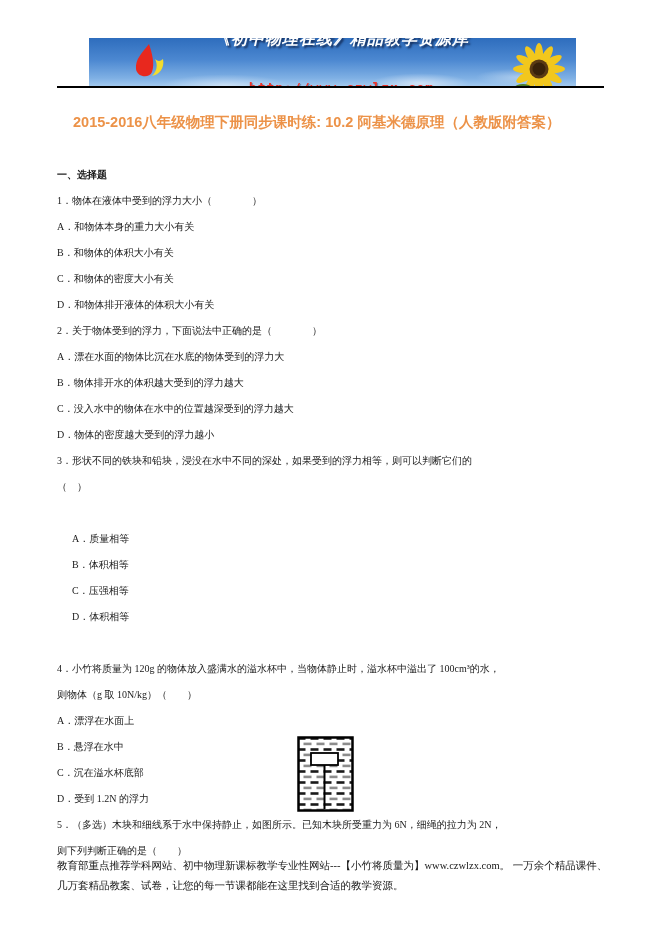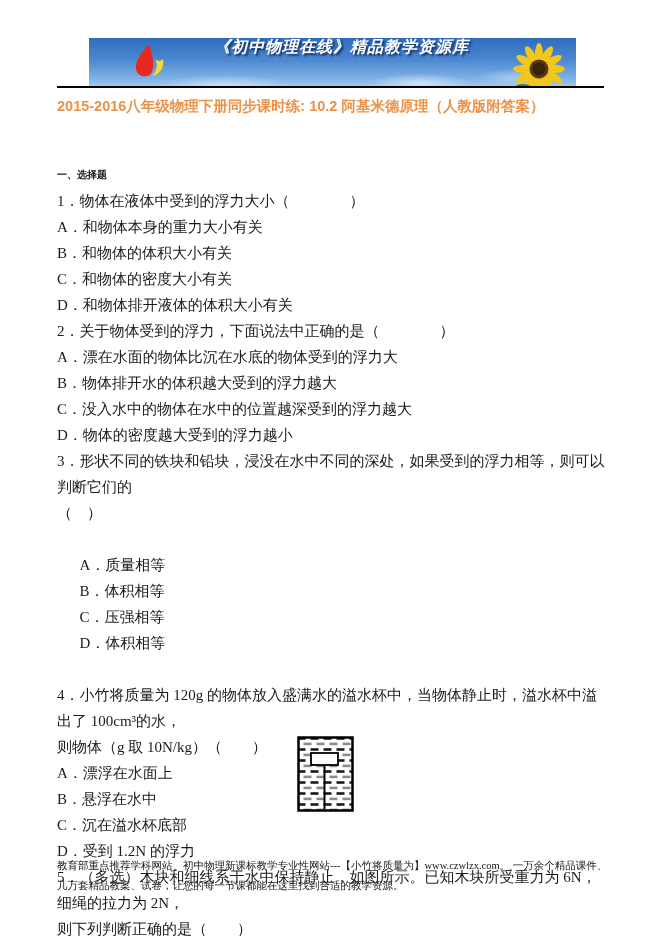--- a/index.html
+++ b/index.html
@@ -17,21 +17,21 @@
     position:absolute;left:89px;top:38px;width:487px;height:49px;
     background:
       radial-gradient(70px 14px at 68% 92%, rgba(255,255,255,.55), transparent 70%),
       radial-gradient(90px 16px at 28% 97%, rgba(255,255,255,.45), transparent 70%),
       radial-gradient(60px 12px at 88% 80%, rgba(255,255,255,.35), transparent 70%),
       linear-gradient(180deg,#2e6dbd 0%,#4c88d1 45%,#7fb0e4 82%,#a6ccf0 100%);
     overflow:hidden;
   }
   .banner-logo{position:absolute;left:36px;top:3px;width:44px;height:44px;}
   .banner-text{
-    position:absolute;left:0;top:8px;width:100%;height:100%;
+    position:absolute;left:0;top:0;width:100%;height:100%;
     display:flex;flex-direction:column;align-items:center;justify-content:center;
     padding-left:18px;box-sizing:border-box;
   }
   .banner-site-name{
     font-family:"Liberation Sans", sans-serif;
     font-weight:bold;font-style:italic;
     font-size:16px;line-height:18px;color:#ffffff;
     text-shadow:2px 2px 2px rgba(15,35,75,.85);
     letter-spacing:1px;white-space:nowrap;
   }
@@ -45,32 +45,32 @@
   }
   .banner-sunflower{position:absolute;right:6px;bottom:-8px;width:62px;height:52px;}
 
   .header-divider{
     position:absolute;left:57px;top:86px;width:547px;height:2px;
     background:#000000;
   }
 
   
   .doc-title{
-    position:absolute;left:57px;top:94px;width:560px;margin:0;
+    position:absolute;left:57px;top:94px;width:560px;margin:16px;
     font-family:"Liberation Sans", sans-serif;
     font-size:14.5px;font-weight:bold;line-height:24px;
     color:#ec9248;white-space:nowrap;
   }
 
   
   .body-block{
     position:absolute;left:57px;top:162px;width:548px;
   }
   .line{
-    margin:0;font-size:15px;line-height:26px;white-space:pre-wrap;
+    margin:0;font-size:10px;line-height:26px;white-space:pre-wrap;
   }
   .section-heading{
     font-family:"Liberation Sans", sans-serif;
     font-size:10px;font-weight:bold;
   }
   .opts-row span{display:inline-block;}
   .opts-row span:nth-child(1){width:120px;}
   .opts-row span:nth-child(2){width:128px;}
   .opts-row span:nth-child(3){width:130px;}
 

